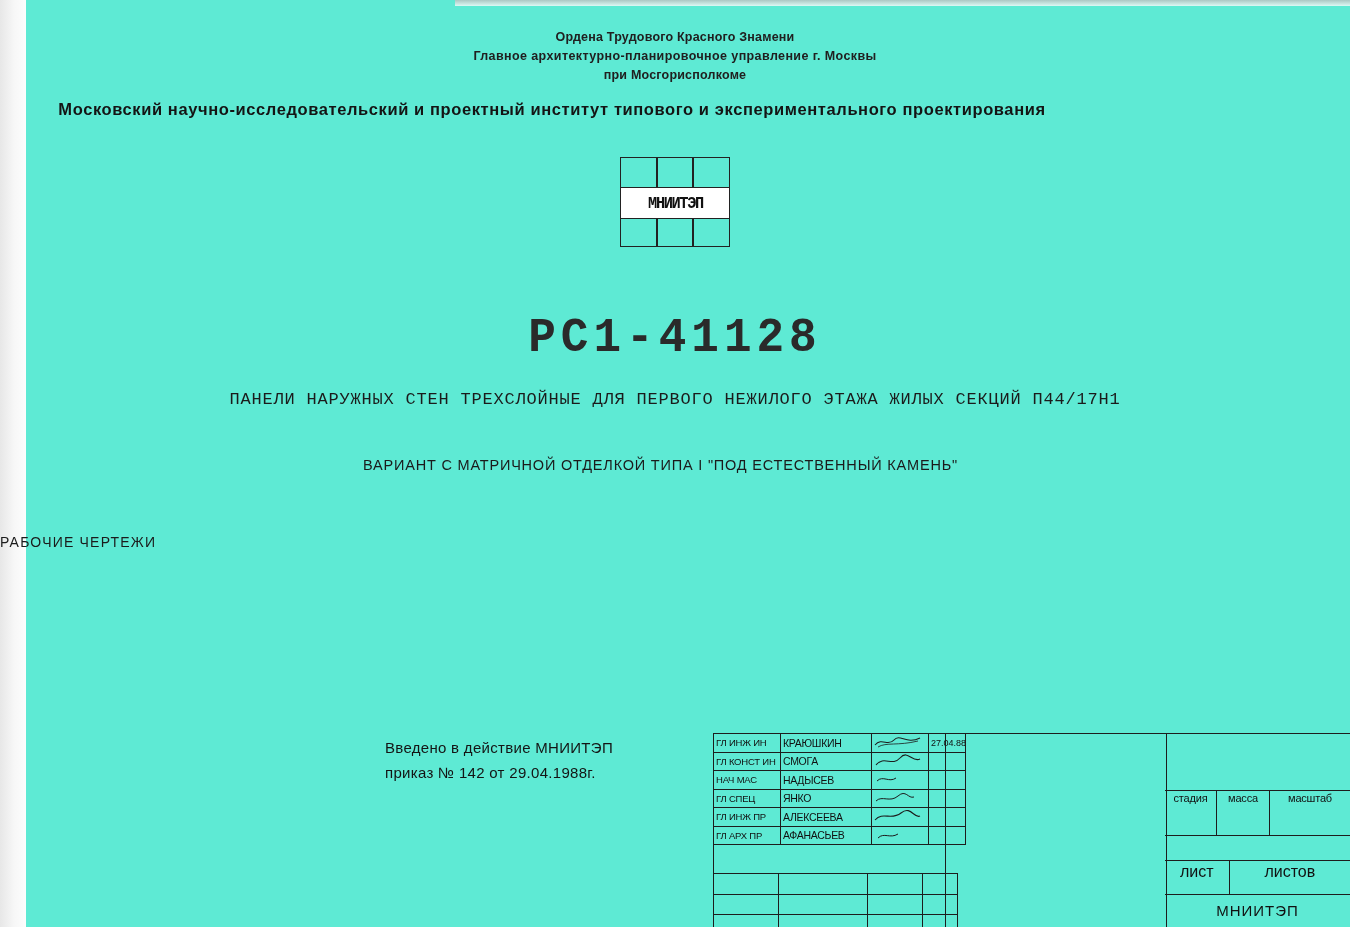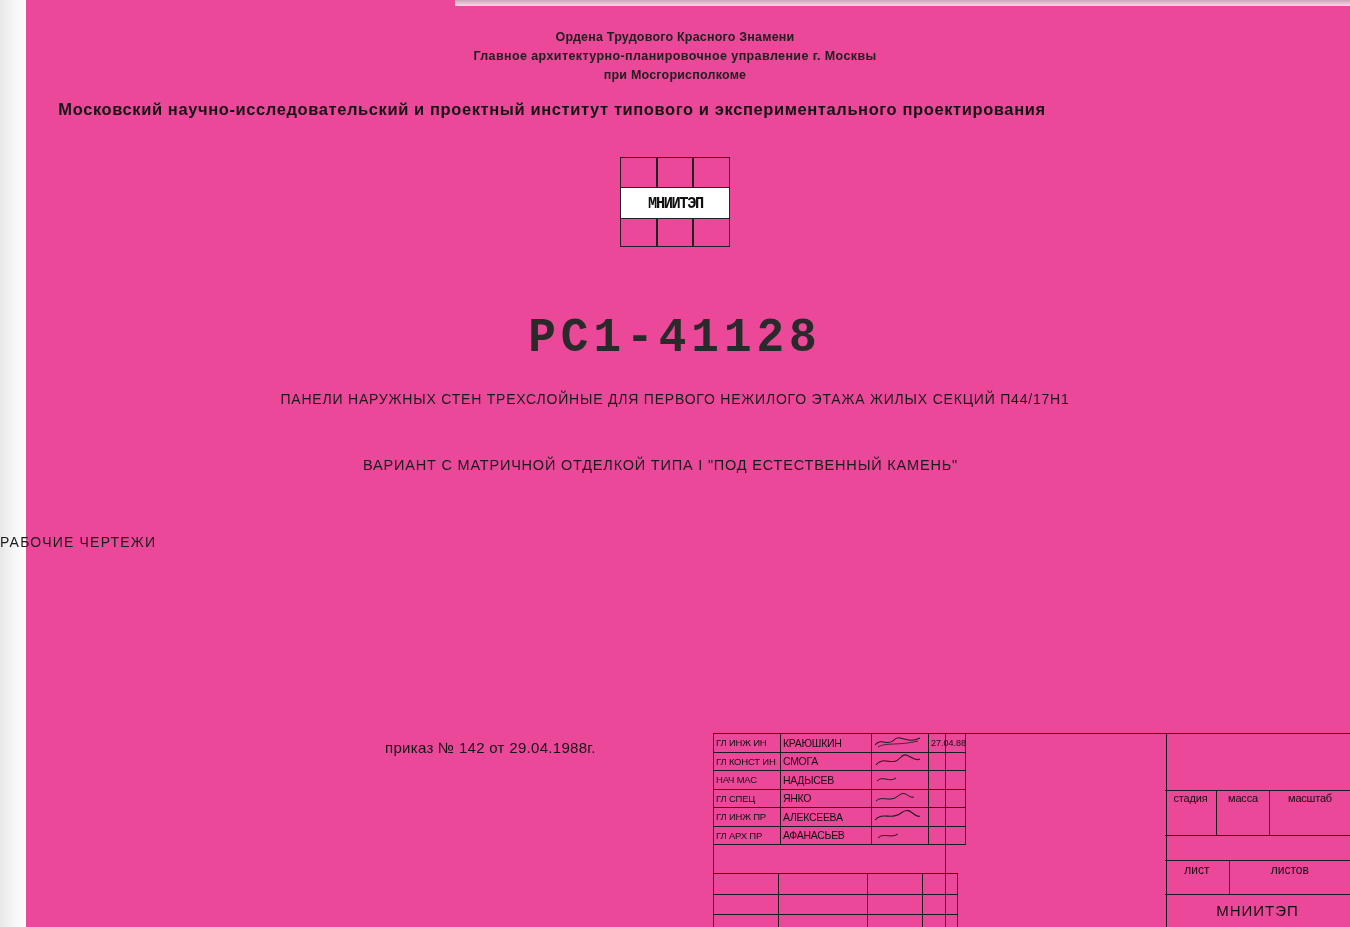--- a/index.html
+++ b/index.html
@@ -13,21 +13,21 @@
     position: relative;
     overflow: hidden;
     font-family: "Liberation Sans", sans-serif;
     color: #1a1a1a;
   }
 
   
   .page {
     position: absolute;
     inset: 0;
-    background: #ec4899;
+    background: #5eead4;
   }
 
   
   .scan-edge-left {
     position: absolute;
     left: 0; top: 0;
     width: 26px; height: 927px;
     background: linear-gradient(90deg,#e7e7e7 0%, #f7f7f7 55%, #fdfdfd 100%);
   }
   .scan-edge-top {
@@ -125,24 +125,25 @@
 
   
   .title-block {
     position: absolute;
     top: 388px;
     left: 0;
     width: 1350px;
     text-align: center;
   }
   .title-block .t {
-    font-size: 14px;
+    font-size: 17px;
     letter-spacing: .8px;
     line-height: 23px;
     color: #1b1b1b;
+    font-family: Liberation Mono, monospace;
   }
   .variant {
     position: absolute;
     top: 457px;
     left: 0;
     width: 1321px;
     text-align: center;
     font-size: 14.5px;
     letter-spacing: .8px;
     color: #1b1b1b;
@@ -274,21 +275,21 @@
     position: absolute;
     left: 0;
     top: 127px;
     width: 185px;
     height: 33px;
     border-top: 1.2px solid #1d1d1d;
     border-bottom: 1.2px solid #1d1d1d;
     display: flex;
   }
   .sheet-row .c {
-    font-size: 12px;
+    font-size: 16px;
     text-align: center;
     padding-top: 2px;
     color: #111;
   }
   .sheet-row .s1 { width: 64px; border-right: 1.2px solid #1d1d1d; }
   .sheet-row .s2 { width: 121px; }
 
   .org-cell {
     position: absolute;
     left: 0;
@@ -340,20 +341,21 @@
 
   <div class="title-block">
     <div class="t">ПАНЕЛИ НАРУЖНЫХ СТЕН ТРЕХСЛОЙНЫЕ ДЛЯ ПЕРВОГО НЕЖИЛОГО ЭТАЖА ЖИЛЫХ СЕКЦИЙ П44/17Н1</div>
   </div>
 
   <div class="variant">ВАРИАНТ С МАТРИЧНОЙ ОТДЕЛКОЙ ТИПА I "ПОД ЕСТЕСТВЕННЫЙ КАМЕНЬ"</div>
 
   <div class="working-drawings">РАБОЧИЕ ЧЕРТЕЖИ</div>
 
   <div class="approval">
+    <div>Введено в действие МНИИТЭП</div>
     <div>приказ № 142   от 29.04.1988г.</div>
   </div>
 
   <div class="stamp">
     <div class="frame"></div>
 
     <table class="sig-table">
       <tbody>
         <tr>
           <td class="role">ГЛ ИНЖ ИН</td>

